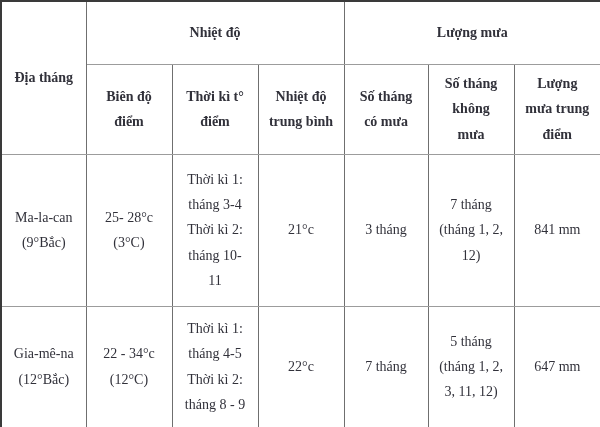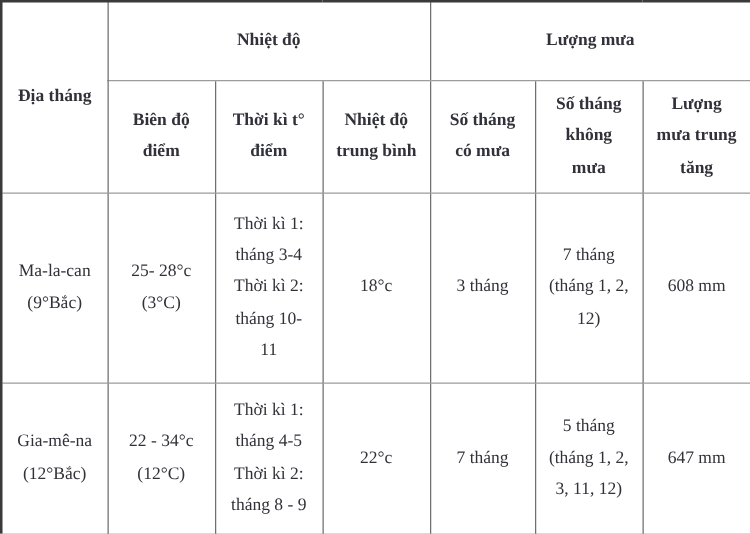--- a/index.html
+++ b/index.html
@@ -75,38 +75,38 @@
 điểm</td>
         <td>Nhiệt độ
 trung bình</td>
         <td>Số tháng
 có mưa</td>
         <td>Số tháng
 không
 mưa</td>
         <td>Lượng
 mưa trung
-tăng</td>
+điểm</td>
       </tr>
       <tr class="r-data1">
         <td>Ma-la-can
 (9°Bắc)</td>
         <td>25- 28°c
 (3°C)</td>
         <td>Thời kì 1:
 tháng 3-4
 Thời kì 2:
 tháng 10-
 11</td>
-        <td>18°c</td>
+        <td>21°c</td>
         <td>3 tháng</td>
         <td>7 tháng
 (tháng 1, 2,
 12)</td>
-        <td>608 mm</td>
+        <td>841 mm</td>
       </tr>
       <tr class="r-data2">
         <td>Gia-mê-na
 (12°Bắc)</td>
         <td>22 - 34°c
 (12°C)</td>
         <td>Thời kì 1:
 tháng 4-5
 Thời kì 2:
 tháng 8 - 9</td>

